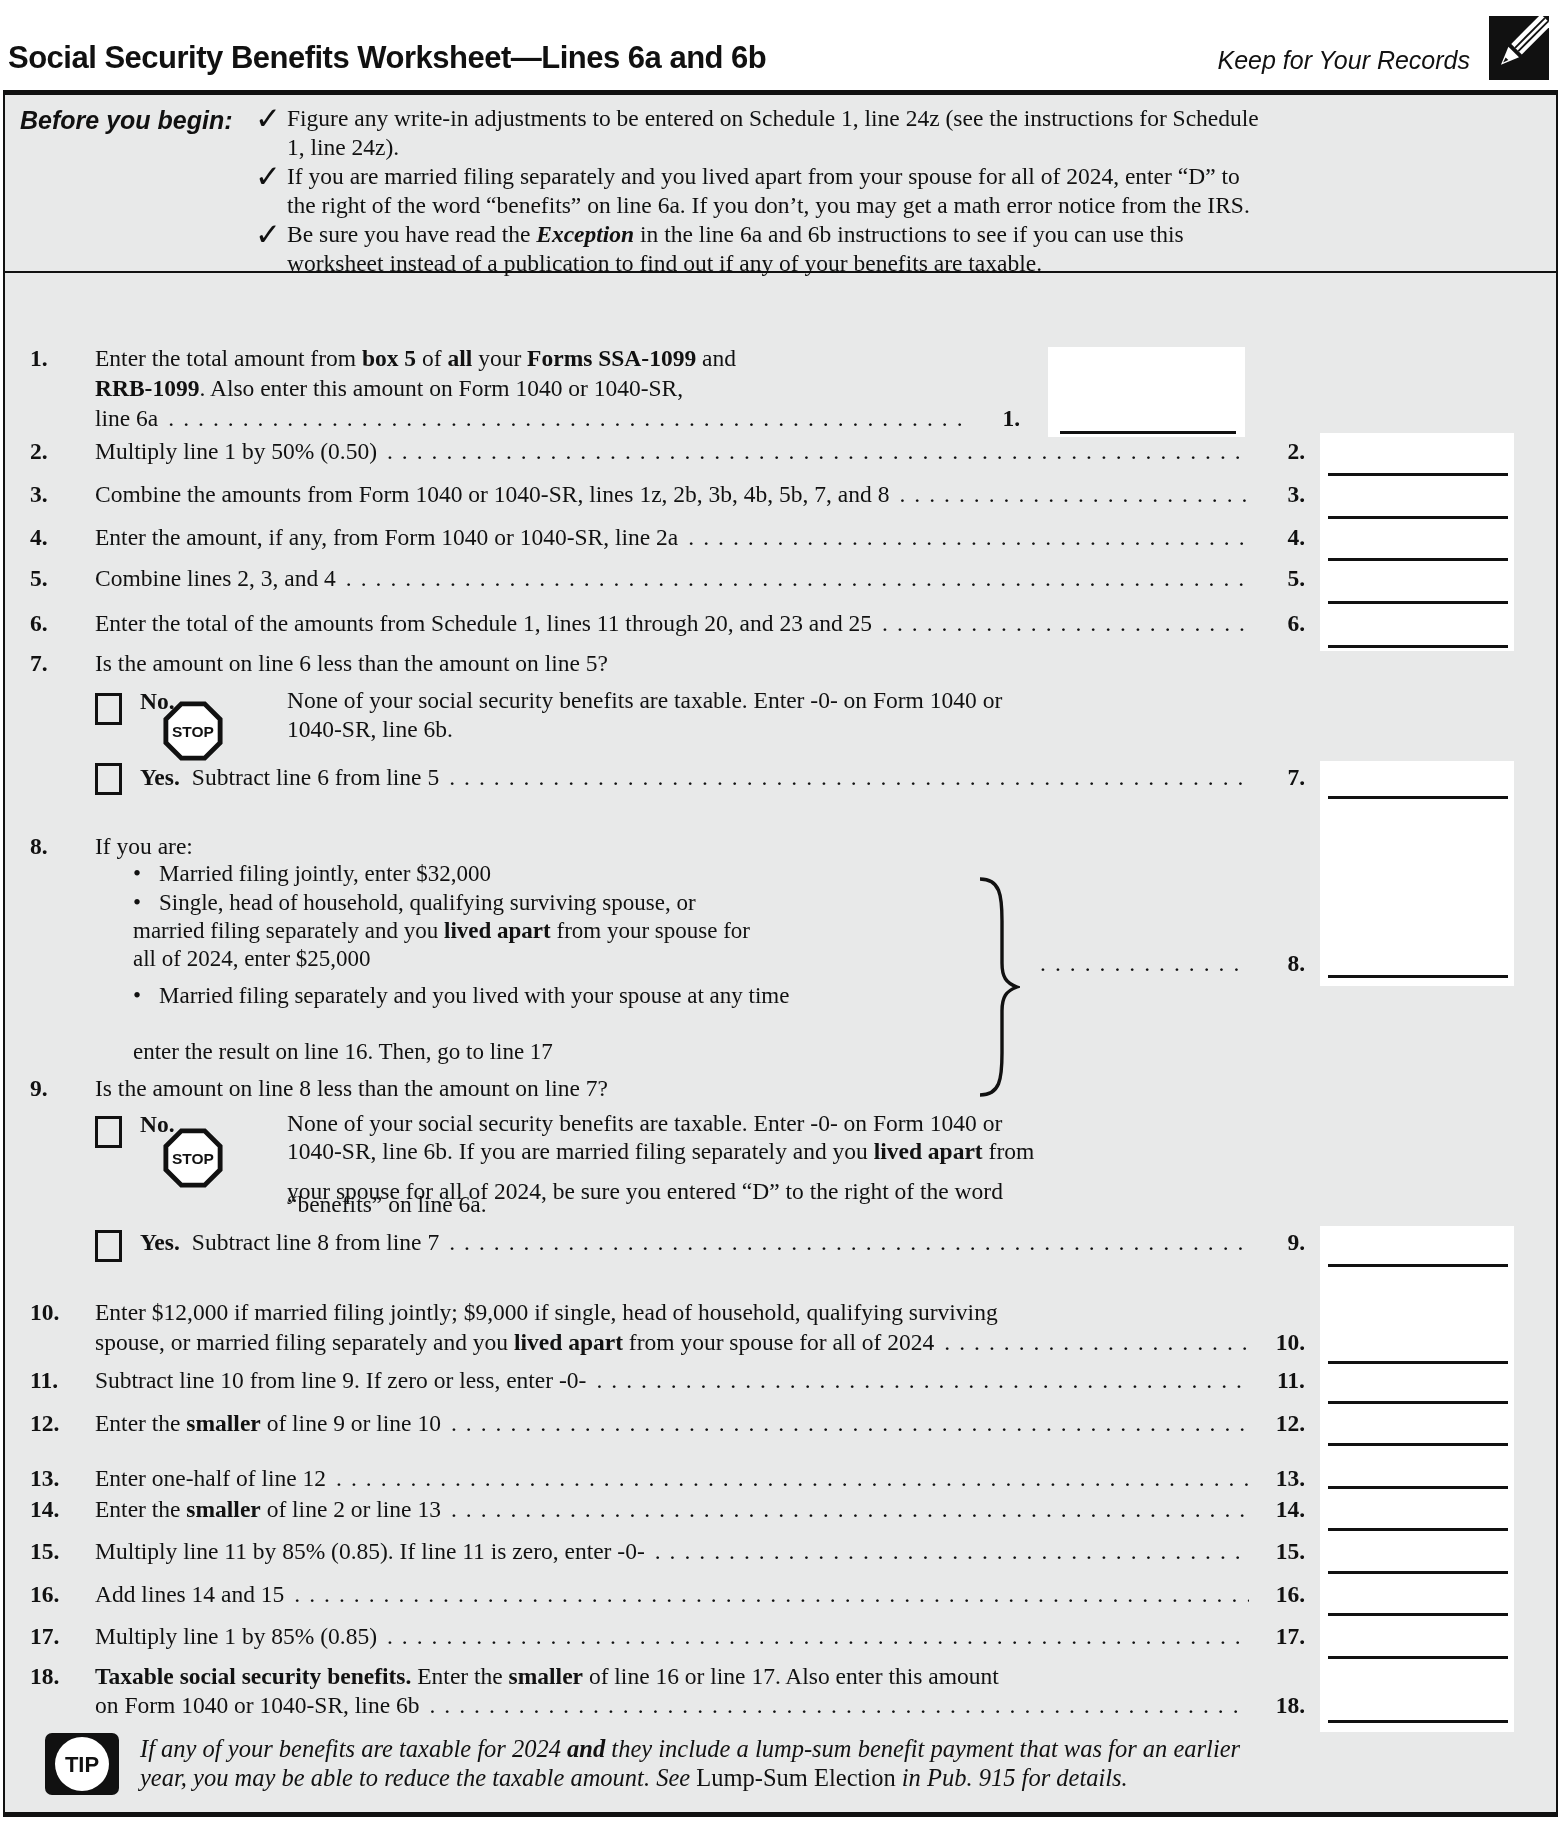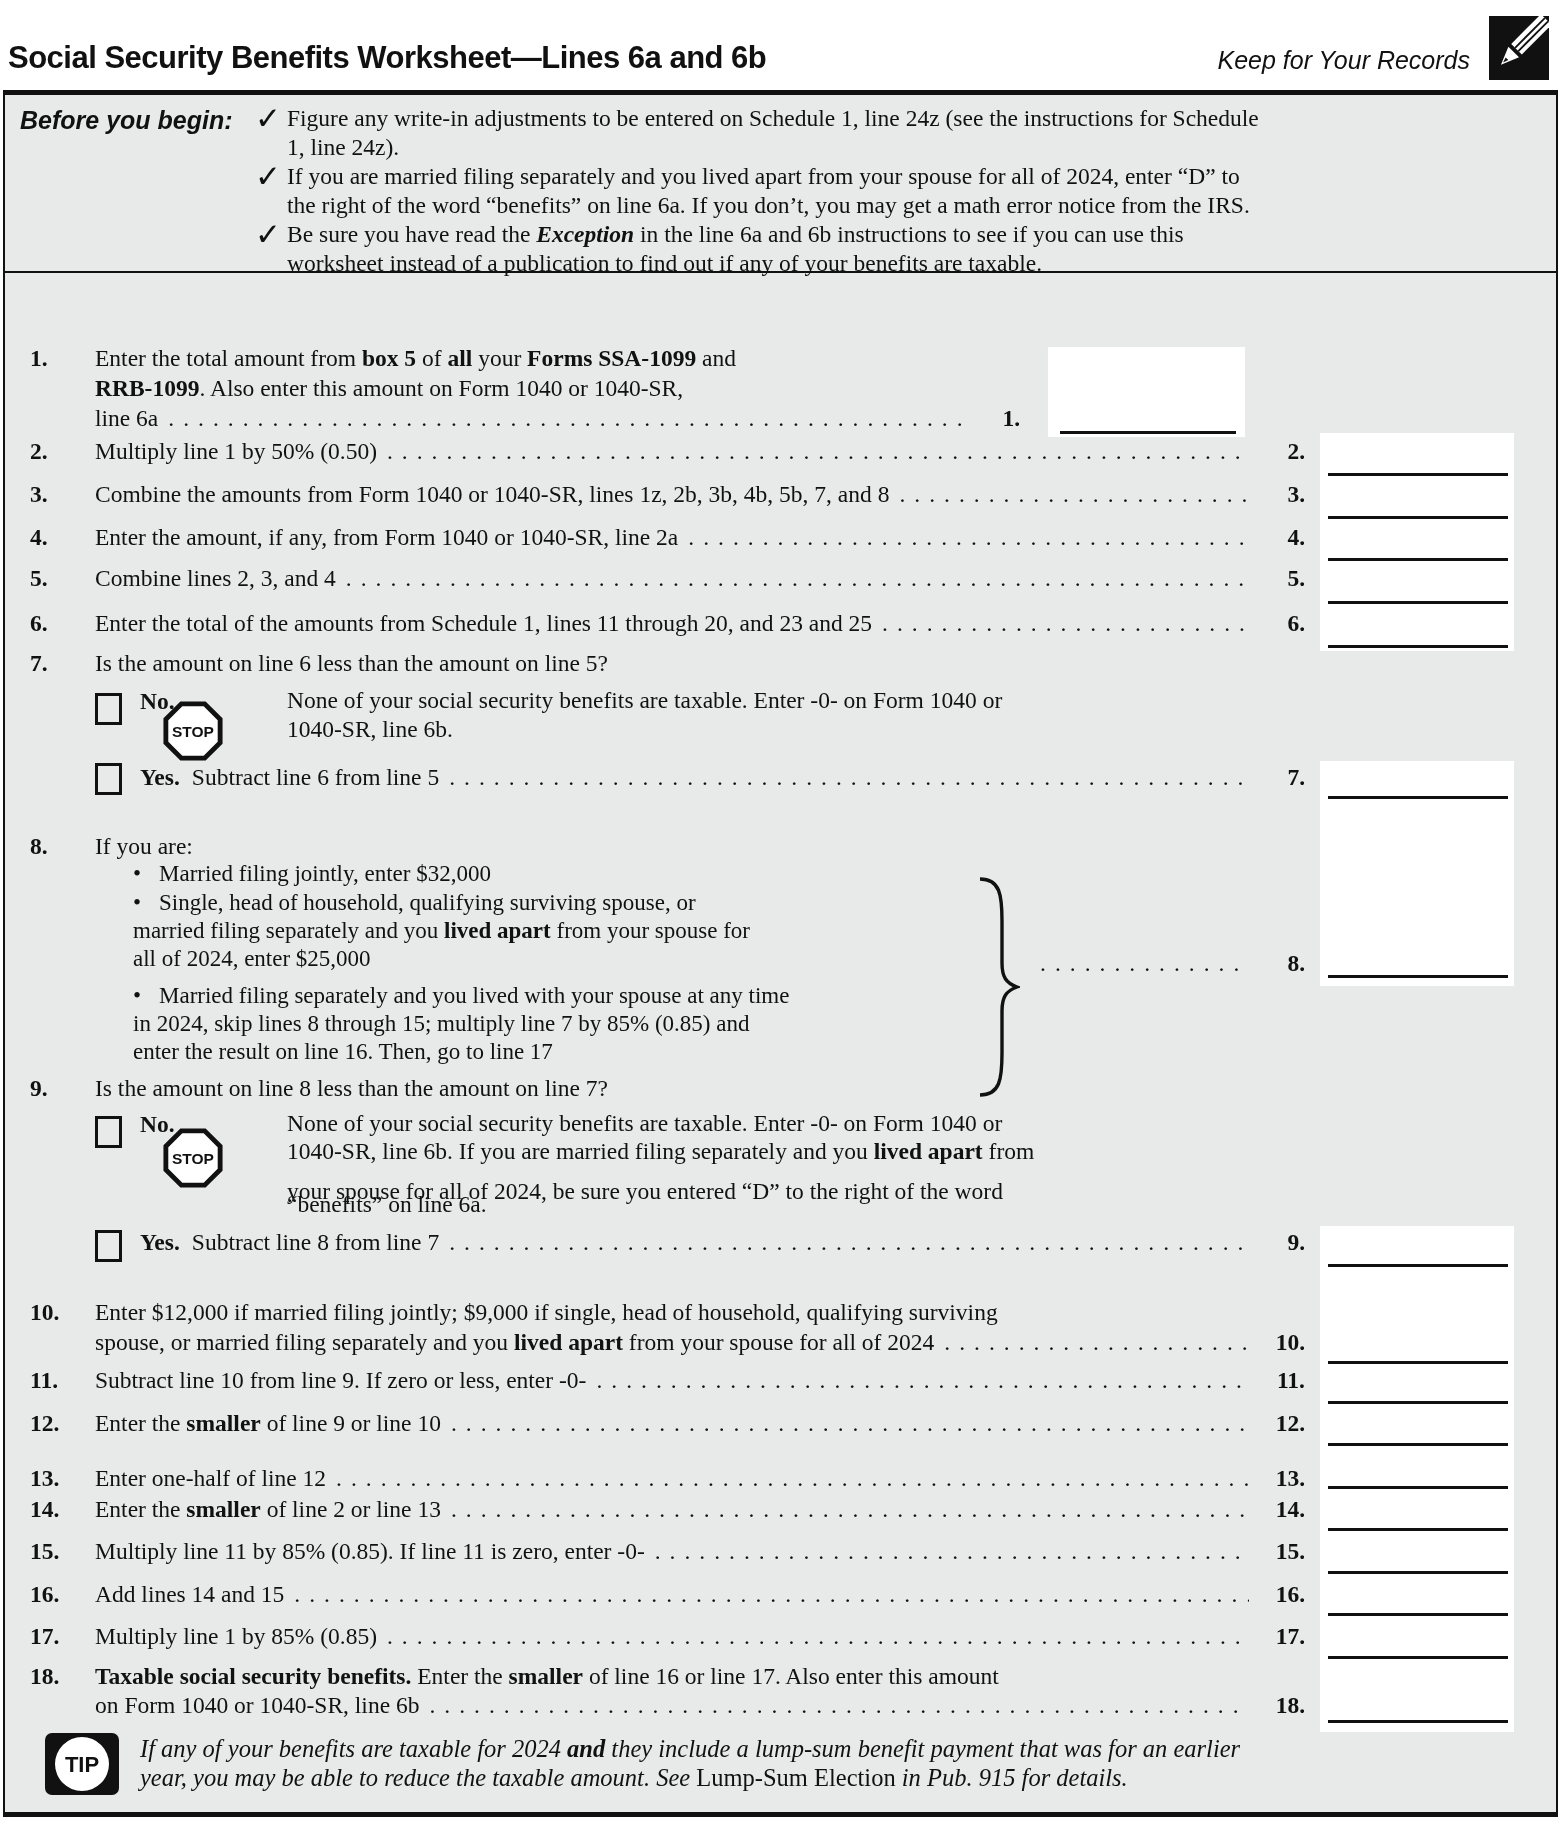--- a/index.html
+++ b/index.html
@@ -185,23 +185,20 @@
   <div class="bullet-line" style="left:133px;top:917px;">
     <span><span>married filing separately and you </span><span style="font-weight: bold;">lived apart</span><span> from your spouse for</span></span>
   </div>
   <div class="bullet-line" style="left:133px;top:945px;">
     <span><span>all of 2024, enter $25,000</span></span>
   </div>
   <div class="bullet-line" style="left:133px;top:982px;">
     <span class="bullet-glyph">•</span>
     <span><span>Married filing separately and you lived with your spouse at any time</span></span>
   </div>
-  <div class="bullet-line" style="left:133px;top:1010px;">
-    <span><span>in 2024, skip lines 8 through 15; multiply line 7 by 85% (0.85) and</span></span>
-  </div>
   <div class="bullet-line" style="left:133px;top:1038px;">
     <span><span>enter the result on line 16. Then, go to line 17</span></span>
   </div>
   <div class="brace">
     <svg width="46" height="222" viewBox="0 0 46 222">
       <path d="M6 3 C26 3 28 19 28 45 L28 87 C28 101 32 107 43 111 C32 115 28 121 28 135 L28 177 C28 203 26 219 6 219" fill="none" stroke="#111" stroke-width="3.4"></path>
     </svg>
   </div>
   <div class="row" style="left:1030px;top:948px;width:275px;">
     <span class="leader">............................................................................................................................................</span>

